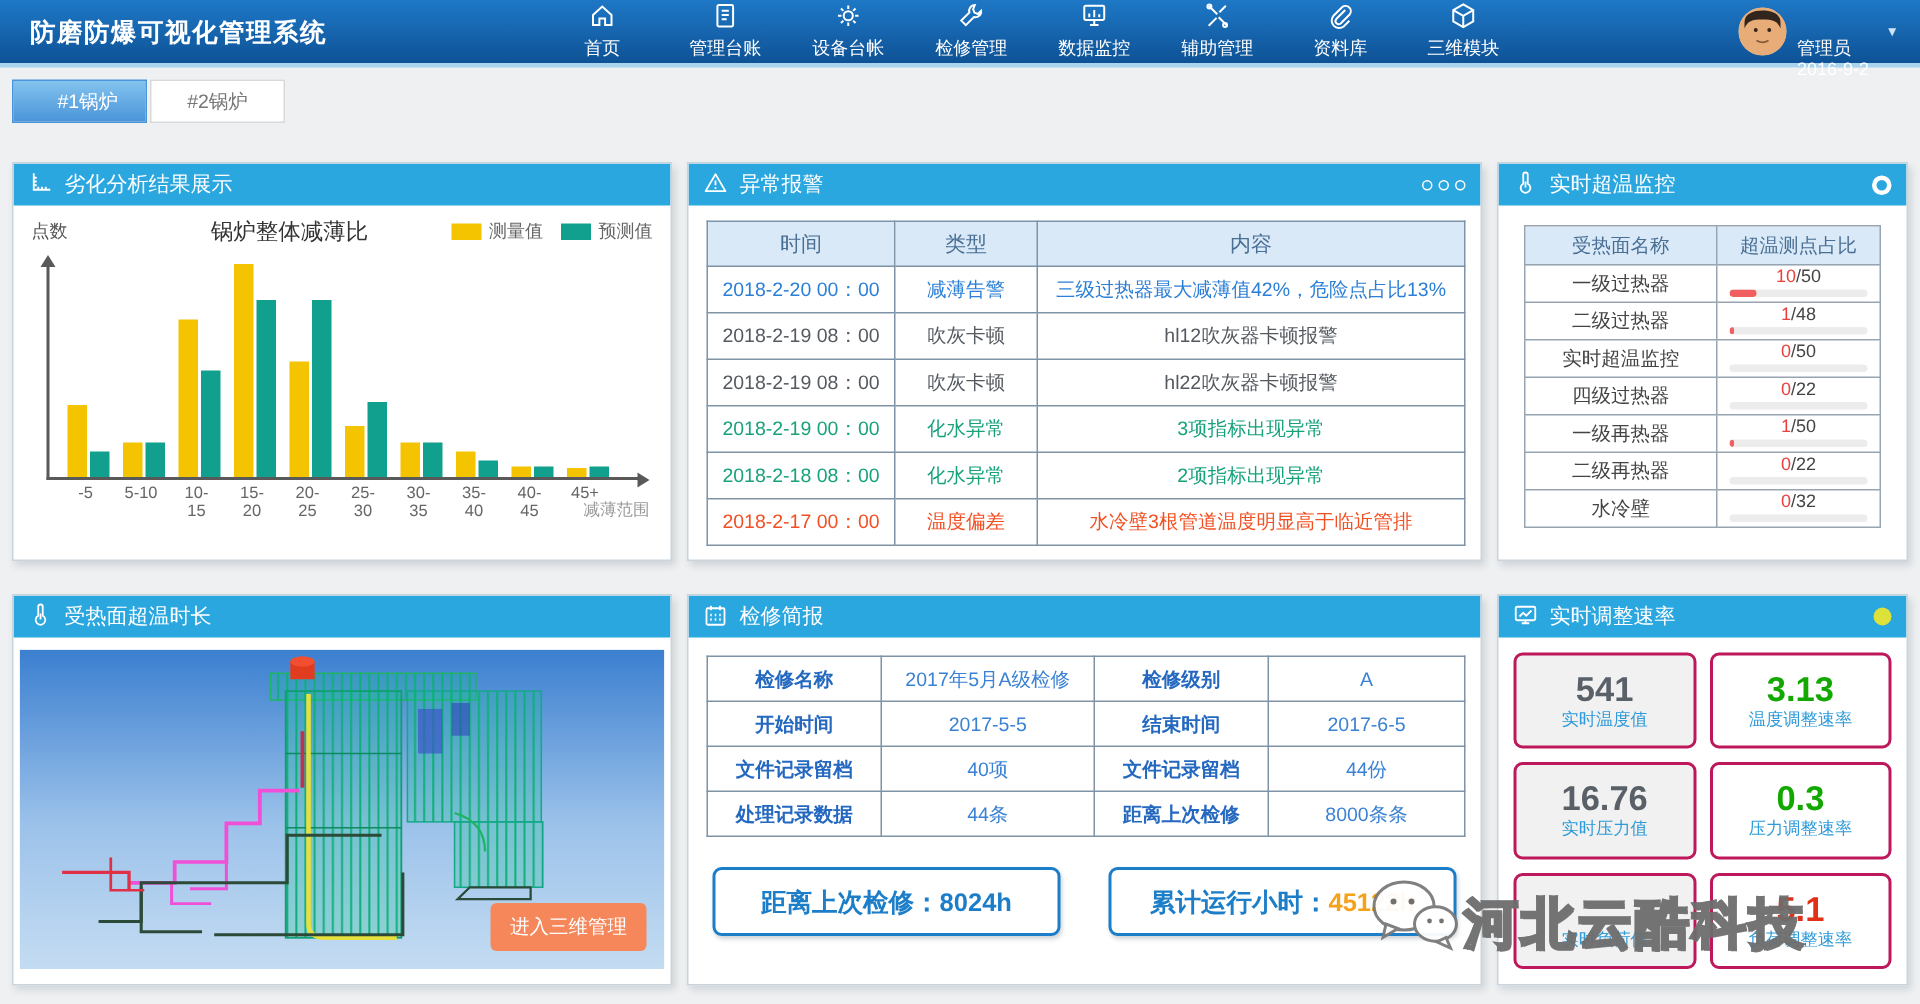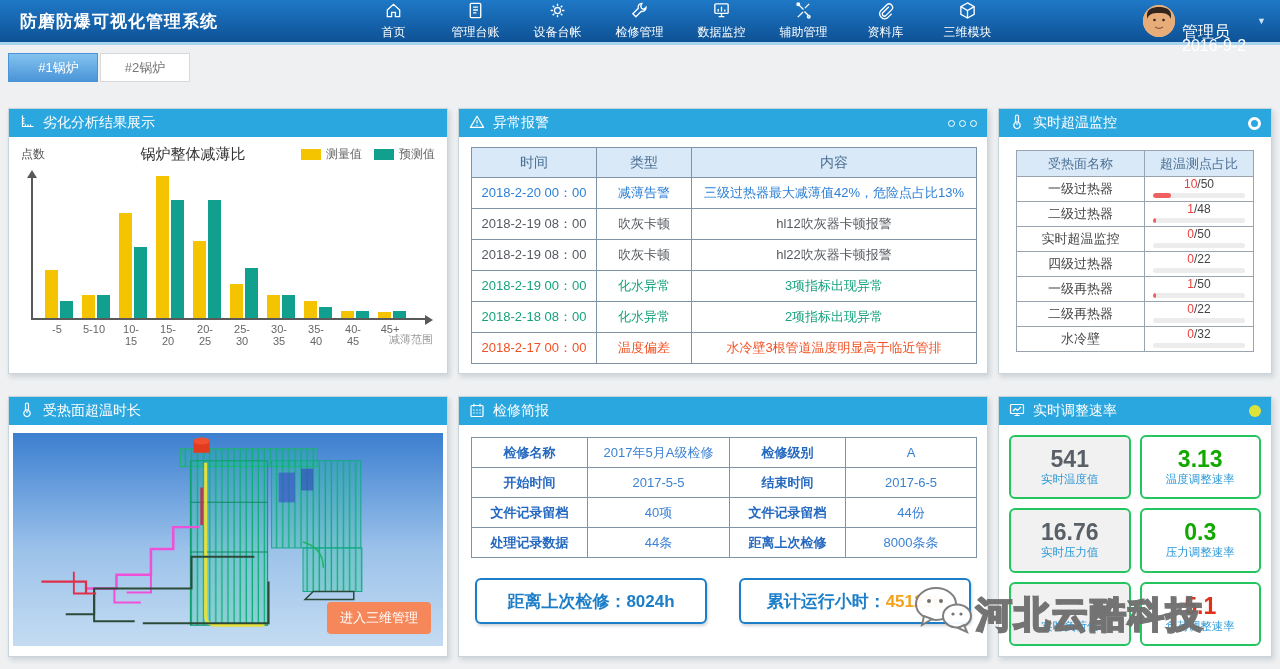--- a/index.html
+++ b/index.html
@@ -9,21 +9,21 @@
   
   .navbar { height:45px; background:linear-gradient(#1e78c6,#0e5296);
     display:flex; align-items:center; padding:0 14px 0 20px; border-bottom:3px solid #a9d4ee; }
   .app-title { color:#fff; font-size:17px; font-weight:bold; letter-spacing:1px; }
   .nav-items { display:flex; gap:30px; margin:0 auto; }
   .nav-item { display:flex; flex-direction:column; align-items:center; gap:1px;
     color:#fff; font-size:12px; cursor:pointer; min-width:52px; }
   .nav-item svg { width:19px; height:19px; }
   .userbox { display:flex; align-items:center; gap:7px; color:#fff; }
   .avatar { width:32px; height:32px; border-radius:50%; overflow:hidden; background:#f2c49a; flex:none; }
-  .usertext { font-size:16px; line-height:14px;margin-top:36px; }
+  .usertext { font-size:12px; line-height:14px;margin-top:36px; }
   .caret { color:#cfe4f5; font-size:9px; margin-left:4px; }
 
   
   .tabbar { display:flex; gap:2px; margin:8px 0 0 8px; }
   .tab { width:90px; height:29px; display:flex; align-items:center; justify-content:center;
     font-size:13px; cursor:pointer; background:#fff; border:1px solid #d9d9d9; color:#777; }
   .tab.active { background:linear-gradient(#83c3ef,#4a94d8); border-color:#4a94d8; color:#fff;padding-left:11px; }
 
   
   .content { display:grid; grid-template-columns:440px 530px 274px;
@@ -89,21 +89,21 @@
   .mt-value { color:#3b82d4; }
   .big-btn-row { display:flex; justify-content:space-between; padding:8px 16px 0; }
   .big-btn { width:232px; height:46px; border:2px solid #1c7ec8; border-radius:6px; background:#fff;
     box-shadow:1px 2px 3px rgba(60,80,100,.25); font-size:17px; font-weight:bold; color:#1c7ec8;
     cursor:pointer; font-family:inherit; }
   .big-btn .orange { color:#f5a21b; }
 
   
   .cards { flex:1; display:grid; grid-template-columns:1fr 1fr; grid-auto-rows:1fr;
     gap:9px; padding:10px; }
-  .card { border:2px solid #22c55e; border-radius:6px; background:#fff;
+  .card { border:2px solid #be185d; border-radius:6px; background:#fff;
     display:flex; flex-direction:column; align-items:center; justify-content:center; gap:1px; }
   .card.gray { background:#f1f1f1; }
   .card .val { font-size:23px; font-weight:bold; line-height:24px; min-height:24px; }
   .card .lab { font-size:11.5px; color:#2e9ad8; }
 
   
   .watermark { position:absolute; left:912px; top:584px; display:flex; align-items:flex-end;
     gap:2px; z-index:50; pointer-events:none; opacity:.95; }
   .wm-text { font-size:36px; font-weight:bold; color:#fff; letter-spacing:2px;
     -webkit-text-stroke:2px #6d6d6d; text-shadow:1px 1px 0 #777,-1px -1px 0 #777; }

